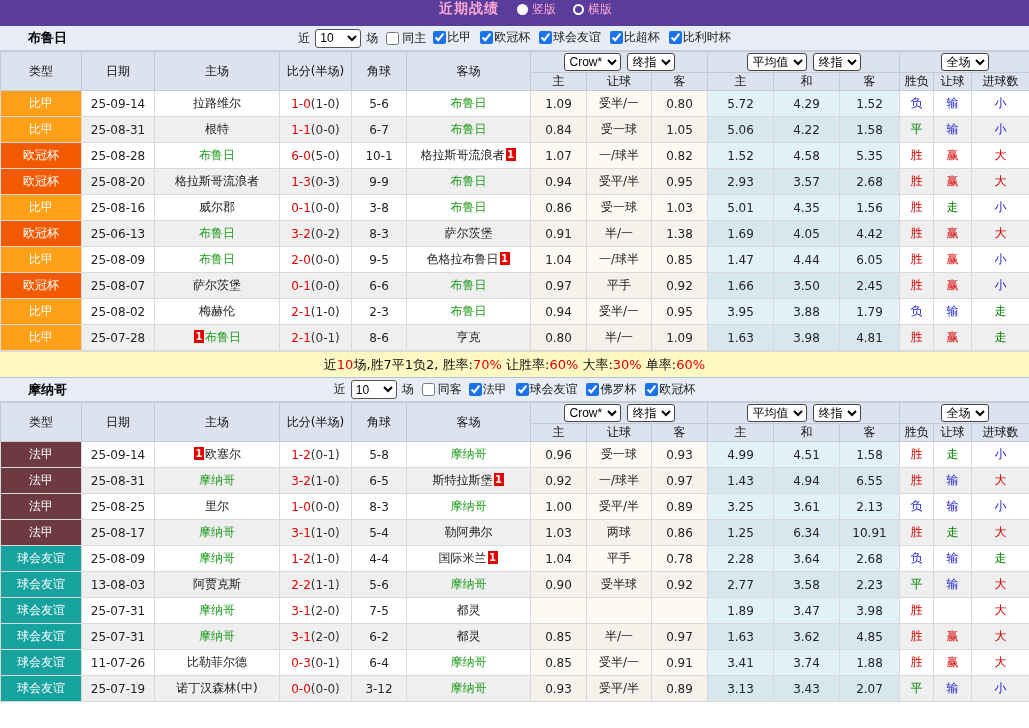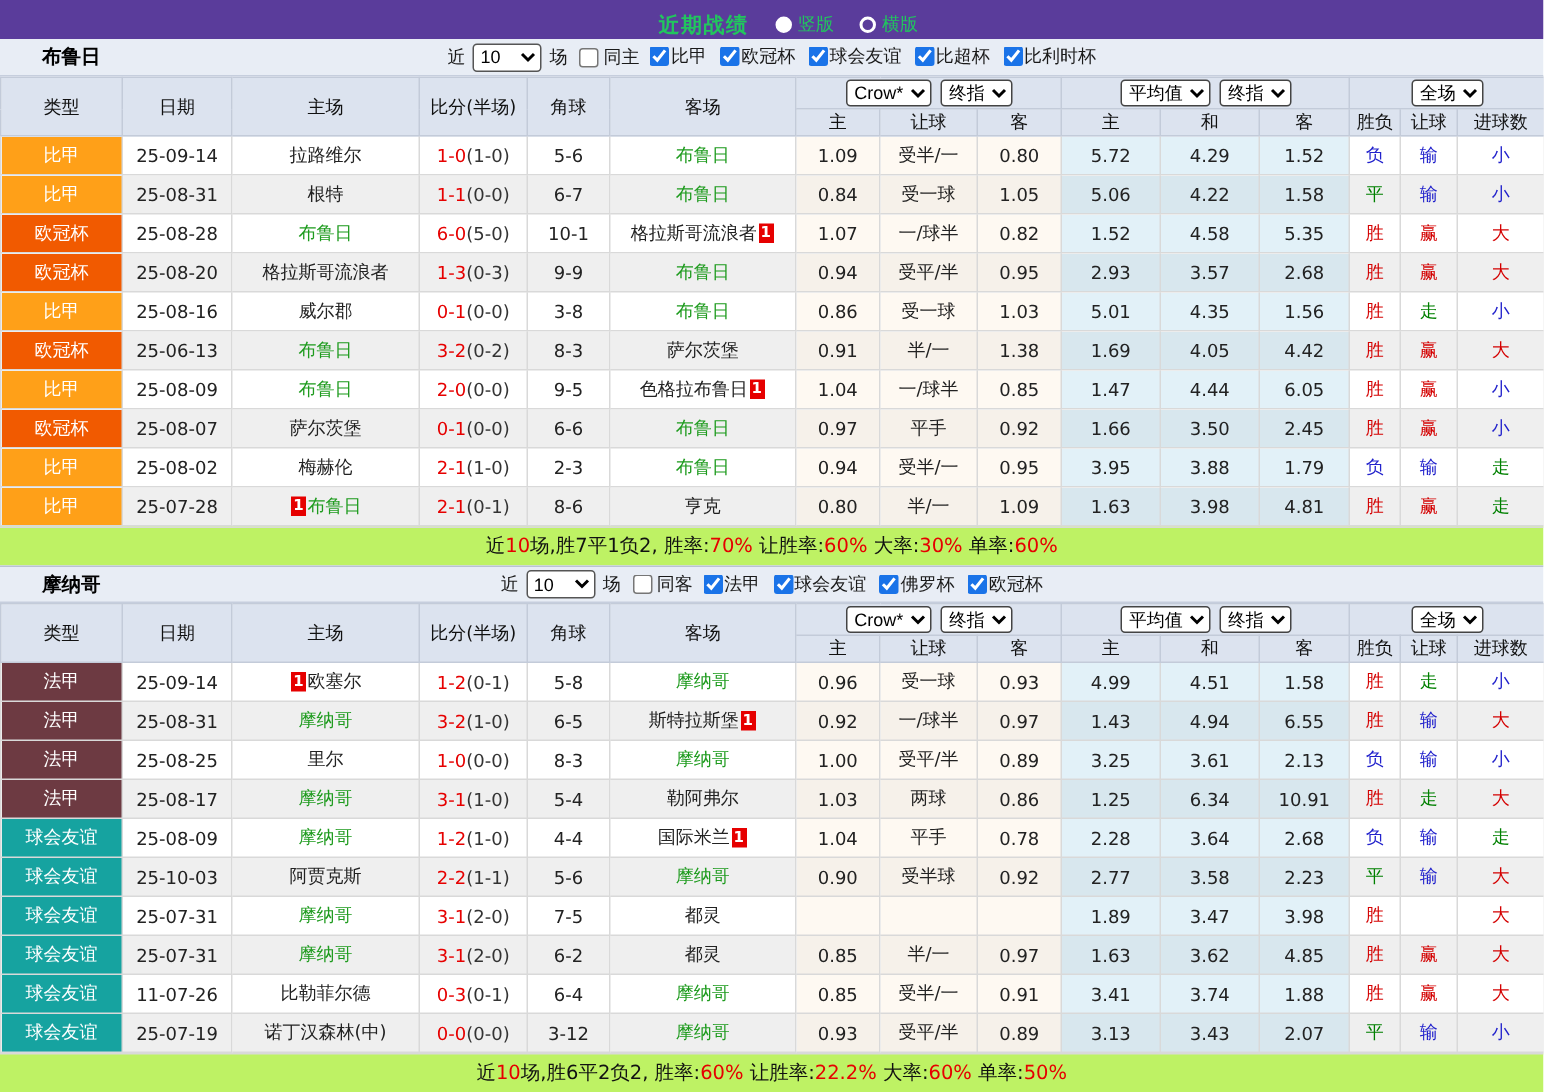--- a/index.html
+++ b/index.html
@@ -4,22 +4,22 @@
 <style>
   * { box-sizing: border-box; }
   html,body { margin:0; padding:0; }
   body {
     width:1029px; height:728px; overflow:hidden;
     font-family:"DejaVu Sans","Liberation Sans",sans-serif;
     background:#fff; color:#222;
   }
   
   .banner {
-    height:26px; background:#5a3c9b; color:#22c55e;
-    display:flex; align-items:flex-end; justify-content:center; gap:6px;padding-left:22px;
+    height:26px; background:#5a3c9b; color:#f9a8d4;
+    display:flex; align-items:flex-start; justify-content:center; gap:6px;padding-left:22px;
   }
   .banner-title { font-weight:bold; font-size:14px; letter-spacing:1px; }
   .radio-opt { display:inline-flex; align-items:center; gap:4px; font-size:12px; margin-left:12px; cursor:pointer; }
   .radio-dot {
     width:11px; height:11px; border:2px solid #fff; border-radius:50%;
     display:inline-block; background:transparent;
   }
   .radio-dot.checked { background:#fff; }
   
   .filter-row {
@@ -67,21 +67,21 @@
   .tname { cursor:pointer; }
   .team-self { color:#1e9b1e; }
   .badge {
     display:inline-block; background:#e60000; color:#fff; font-size:10px;
     line-height:13px; min-width:10px; padding:0 1px; font-weight:bold;
     vertical-align:1px; margin:0 1px;
   }
   
   .summary {
     height:26px; line-height:26px; text-align:center; font-size:13px;
-    background:#bef264; border-top:1px solid #d9d9d9; color:#111;
+    background:#fef9c3; border-top:1px solid #d9d9d9; color:#111;
   }
   .seg.red { color:#e60000; }
 </style>
 </head>
 <body>
 
 <div class="banner">
   <span class="banner-title">近期战绩</span>
   <span class="radio-group">
   <label class="radio-opt">
@@ -536,21 +536,21 @@
     <td class="c-avg">2.28</td>
     <td class="c-avg">3.64</td>
     <td class="c-avg">2.68</td>
     <td class="c-res" style="color: rgb(35, 35, 204);">负</td>
     <td class="c-res" style="color: rgb(35, 35, 204);">输</td>
     <td class="c-res" style="color: rgb(0, 128, 0);">走</td>
   </tr>
 
   <tr class="match-row">
     <td class="c-type" style="background-color: rgb(22, 163, 160);">球会友谊</td>
-    <td class="c-date">25-10-03</td>
+    <td class="c-date">13-08-03</td>
     <td class="c-home"><span class="tname">阿贾克斯</span></td>
     <td class="c-score"><span class="ft">2-2</span><span class="ht">(1-1)</span></td>
     <td class="c-corner">5-6</td>
     <td class="c-away"><span class="tname team-self">摩纳哥</span></td>
     <td class="c-odd">0.90</td>
     <td class="c-odd">受半球</td>
     <td class="c-odd">0.92</td>
     <td class="c-avg">2.77</td>
     <td class="c-avg">3.58</td>
     <td class="c-avg">2.23</td>
@@ -625,14 +625,13 @@
     <td class="c-odd">0.89</td>
     <td class="c-avg">3.13</td>
     <td class="c-avg">3.43</td>
     <td class="c-avg">2.07</td>
     <td class="c-res" style="color: rgb(0, 128, 0);">平</td>
     <td class="c-res" style="color: rgb(35, 35, 204);">输</td>
     <td class="c-res" style="color: rgb(35, 35, 204);">小</td>
   </tr>
 </tbody>
   </table>
-  <div class="summary"><span class="seg">近</span><span class="seg red">10</span><span class="seg">场,胜6平2负2, 胜率:</span><span class="seg red">60%</span><span class="seg"> 让胜率:</span><span class="seg red">22.2%</span><span class="seg"> 大率:</span><span class="seg red">60%</span><span class="seg"> 单率:</span><span class="seg red">50%</span></div>
 </div>
 
 </body></html>

